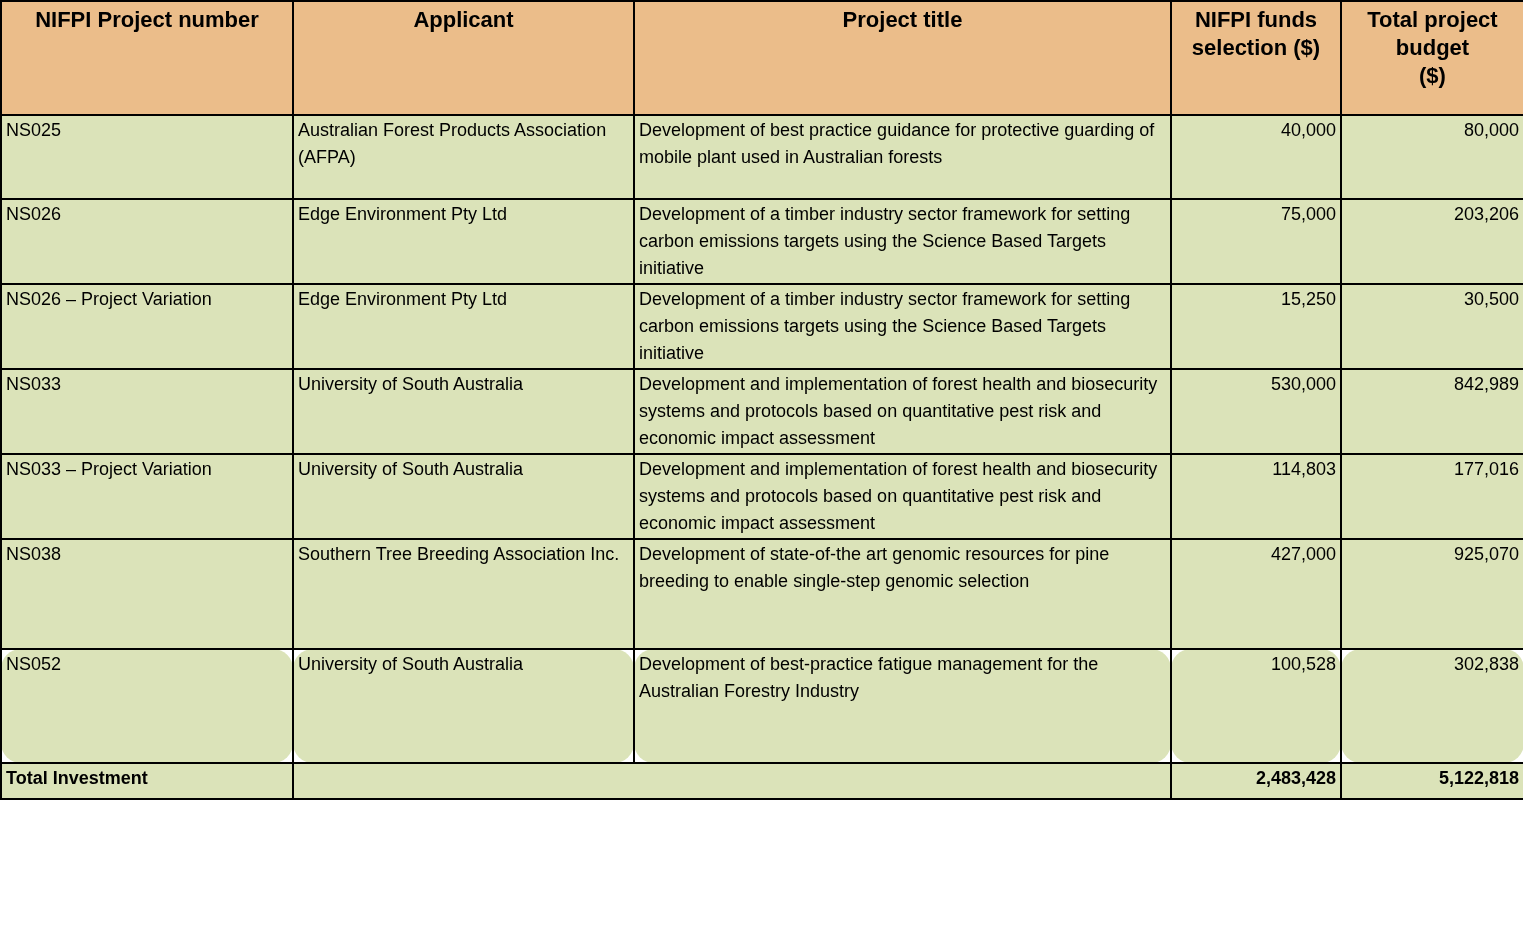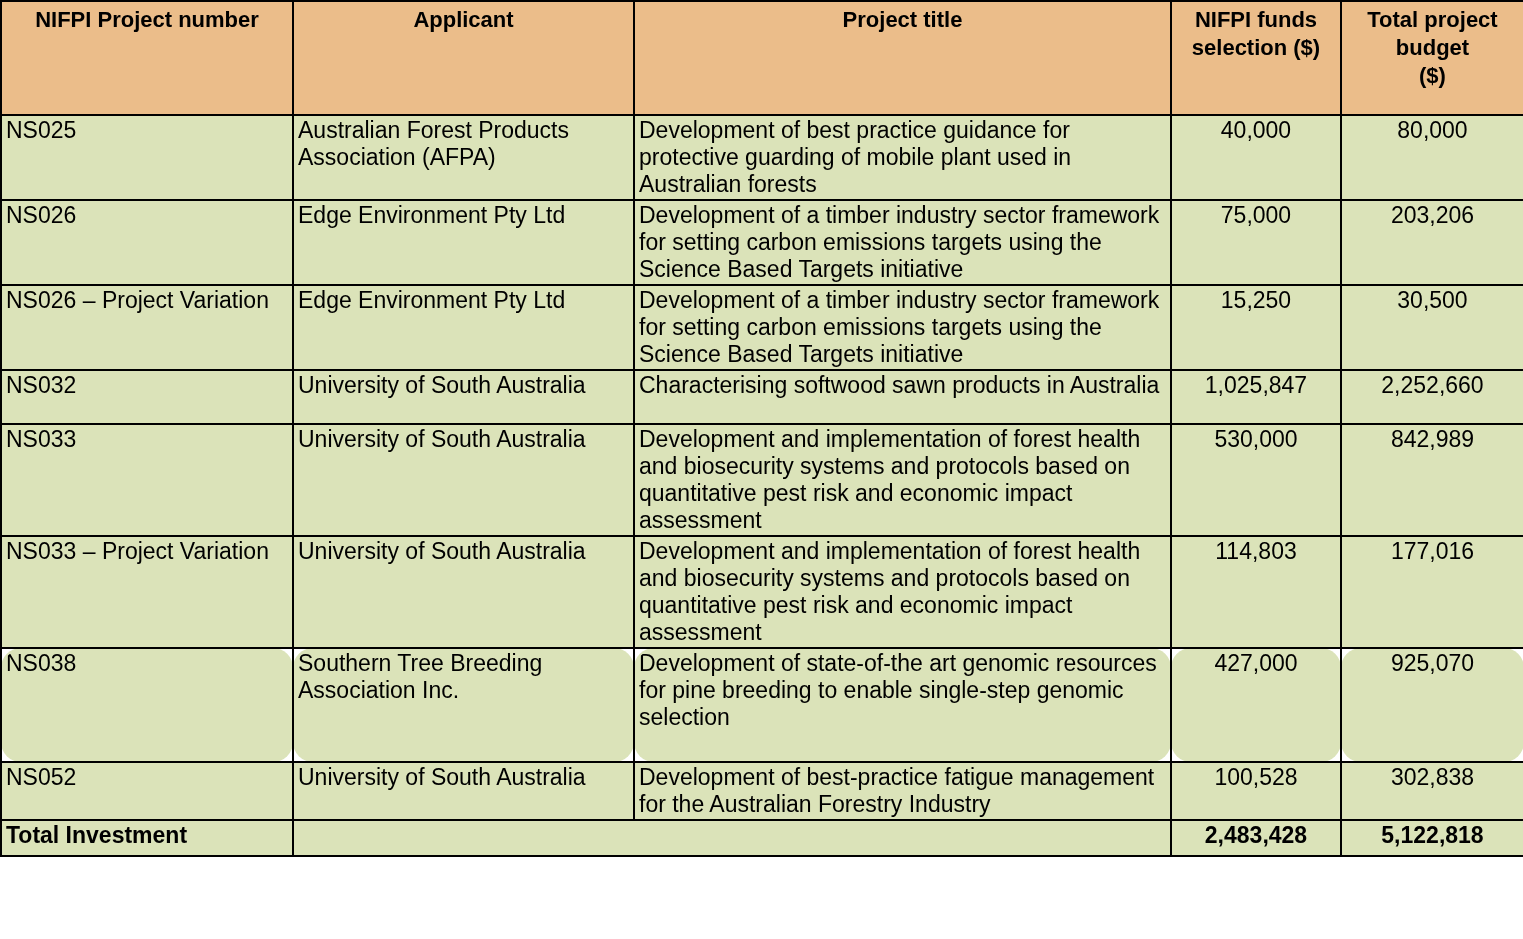--- a/index.html
+++ b/index.html
@@ -39,25 +39,25 @@
     font-weight: bold;
     font-size: 22px;
     line-height: 28px;
     text-align: center;
     white-space: pre-line;
     padding-top: 4px;
     height: 107px;
   }
   tbody td, tfoot td {
     background: var(--body-bg);
-    font-size: 23px;
+    font-size: 18px;
     line-height: 27px;
     text-align: left;
   }
-  td.num { text-align: center; }
+  td.num { text-align: right; }
 
   
   tbody tr:nth-child(1)  td { height: 80px; }
   tbody tr:nth-child(2)  td { height: 79px; }
   tbody tr:nth-child(3)  td { height: 78px; }
   tbody tr:nth-child(4)  td { height: 50px; }
   tbody tr:nth-child(5)  td { height: 62px; }
   tbody tr:nth-child(6)  td { height: 106px; }
   tbody tr:nth-child(7)  td { height: 110px; border-radius: 20px; }
   tbody tr:nth-child(8)  td { height: 51px; }
@@ -108,27 +108,20 @@
     <td class="num">203,206</td>
   </tr>
       <tr>
     <td>NS026 – Project Variation</td>
     <td>Edge Environment Pty Ltd</td>
     <td>Development of a timber industry sector framework for setting carbon emissions targets using the Science Based Targets initiative</td>
     <td class="num">15,250</td>
     <td class="num">30,500</td>
   </tr>
       <tr>
-    <td>NS032</td>
-    <td>University of South Australia</td>
-    <td>Characterising softwood sawn products in Australia</td>
-    <td class="num">1,025,847</td>
-    <td class="num">2,252,660</td>
-  </tr>
-      <tr>
     <td>NS033</td>
     <td>University of South Australia</td>
     <td>Development and implementation of forest health and biosecurity systems and protocols based on quantitative pest risk and economic impact assessment</td>
     <td class="num">530,000</td>
     <td class="num">842,989</td>
   </tr>
       <tr>
     <td>NS033 – Project Variation</td>
     <td>University of South Australia</td>
     <td>Development and implementation of forest health and biosecurity systems and protocols based on quantitative pest risk and economic impact assessment</td>

